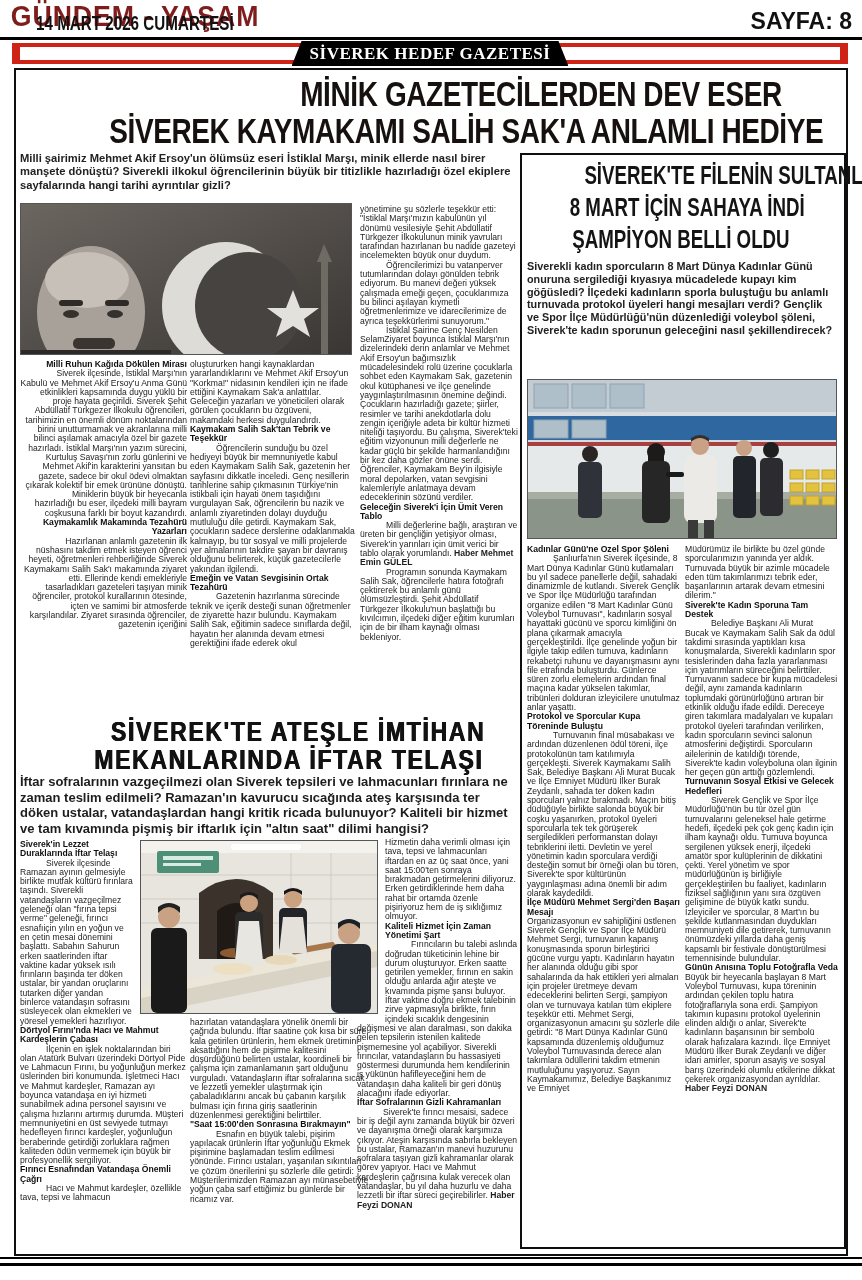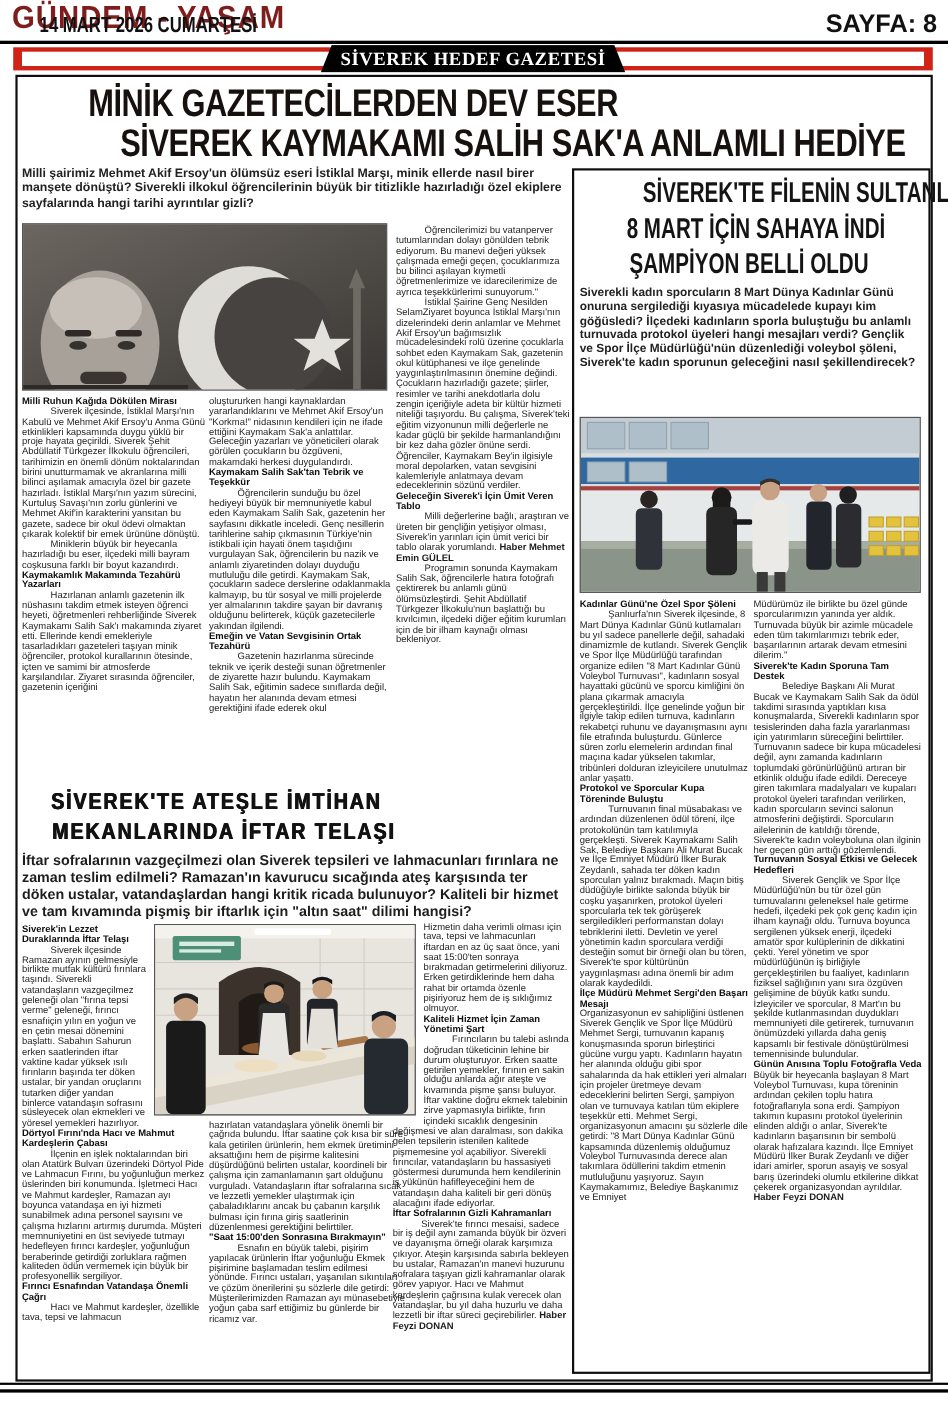--- a/index.html
+++ b/index.html
@@ -12,25 +12,25 @@
   .cxl{display:inline-block;white-space:nowrap;transform-origin:0 50%;}
   .rule{background:#000;}
   
   .ribbon{left:12px;top:43px;width:836px;height:21px;background:#cf2318;}
   .ribbon-strip{position:absolute;left:8px;right:8px;top:4px;bottom:4px;background:#ffffff;}
   .ribbon-label{position:absolute;left:50%;top:-2px;transform:translateX(-50%);height:25px;line-height:25px;background:#000000;color:#fff;font-family:"Liberation Serif","DejaVu Serif",serif;font-weight:bold;font-size:17px;letter-spacing:.5px;padding:0 18px;white-space:nowrap;clip-path:polygon(10px 0,calc(100% - 10px) 0,100% 100%,0 100%);}
   
   .main-box{left:14px;top:68px;width:830px;height:1184px;border:2px solid #0e0e0e;}
   .volley-box{left:520px;top:153px;width:322px;height:1092px;border:2px solid #0e0e0e;background:#fff;}
   
-  .h1line{left:20px;width:822px;text-align:left;font-weight:bold;font-size:35px;letter-spacing:-.5px;color:#16100e;}
+  .h1line{left:20px;width:822px;text-align:right;font-weight:bold;font-size:35px;letter-spacing:-.5px;color:#16100e;}
   .h1line .cx{transform:scaleX(.8);}
   .vh-line{left:524px;width:314px;text-align:center;font-weight:bold;font-size:26px;color:#141414;}
   .vh-line .cx{transform:scaleX(.72);}
-  .ih-line{left:20px;width:498px;text-align:left;font-weight:bold;font-size:21px;letter-spacing:2px;color:#121212;text-shadow:.5px 0 0 currentColor,-.5px 0 0 currentColor;}
+  .ih-line{left:20px;width:498px;text-align:right;font-weight:bold;font-size:27px;letter-spacing:2px;color:#121212;text-shadow:.5px 0 0 currentColor,-.5px 0 0 currentColor;}
   .ih-line .cx{transform:scaleX(.85);}
   
   .intro1{left:20px;top:152px;width:498px;font-size:11.2px;line-height:13.4px;font-weight:bold;color:#222;}
   .introV{left:527px;top:260px;width:310px;font-size:10.8px;line-height:12.8px;font-weight:bold;color:#222;}
   .introI{left:20px;top:774px;width:498px;font-size:13px;line-height:15.6px;font-weight:bold;color:#1d1d1d;}
   
   .colbody{font-size:8.6px;line-height:9.3px;color:#1d1d1d;overflow:hidden;}
   .colbody .bh{font-weight:bold;color:#0f0f0f;}
   .colbody .ind{text-indent:26px;}
   .photo{border:1px solid #555;box-sizing:border-box;background:#888;}
@@ -84,35 +84,36 @@
       <ellipse cx="66" cy="76" rx="42" ry="28" fill="#c7c0b8"></ellipse>
       <rect x="38" y="96" width="24" height="6" rx="3" fill="#2e2a27"></rect>
       <rect x="84" y="96" width="24" height="6" rx="3" fill="#2e2a27"></rect>
       <ellipse cx="50" cy="110" rx="8" ry="4" fill="#35312d"></ellipse>
       <ellipse cx="94" cy="110" rx="8" ry="4" fill="#35312d"></ellipse>
       <rect x="52" y="134" width="42" height="11" rx="5" fill="#3a3530"></rect>
       <rect x="0" y="146" width="150" height="4" fill="#2c2926"></rect>
     </svg>
   </div>
 
-  <div class="abs colbody" style="left:20px;top:360px;width:167px;height:356px;">
+  <div class="abs colbody" style="left:20px;top:360px;width:167px;height:356px;text-align:right;">
       <p class="bh">Milli Ruhun Kağıda Dökülen Mirası</p>
       <p class="bp ind">Siverek ilçesinde, İstiklal Marşı'nın Kabulü ve Mehmet Akif Ersoy'u Anma Günü etkinlikleri kapsamında duygu yüklü bir proje hayata geçirildi. Siverek Şehit Abdüllatif Türkgezer İlkokulu öğrencileri, tarihimizin en önemli dönüm noktalarından birini unutturmamak ve akranlarına milli bilinci aşılamak amacıyla özel bir gazete hazırladı. İstiklal Marşı'nın yazım sürecini, Kurtuluş Savaşı'nın zorlu günlerini ve Mehmet Akif'in karakterini yansıtan bu gazete, sadece bir okul ödevi olmaktan çıkarak kolektif bir emek ürününe dönüştü.</p>
       <p class="bp ind">Miniklerin büyük bir heyecanla hazırladığı bu eser, ilçedeki milli bayram coşkusuna farklı bir boyut kazandırdı.</p>
       <p class="bh">Kaymakamlık Makamında Tezahürü Yazarları</p>
       <p class="bp ind">Hazırlanan anlamlı gazetenin ilk nüshasını takdim etmek isteyen öğrenci heyeti, öğretmenleri rehberliğinde Siverek Kaymakamı Salih Sak'ı makamında ziyaret etti. Ellerinde kendi emekleriyle tasarladıkları gazeteleri taşıyan minik öğrenciler, protokol kurallarının ötesinde, içten ve samimi bir atmosferde karşılandılar. Ziyaret sırasında öğrenciler, gazetenin içeriğini</p>
     </div>
   <div class="abs colbody" style="left:190px;top:360px;width:167px;height:356px;">
       <p class="bp">oluştururken hangi kaynaklardan yararlandıklarını ve Mehmet Akif Ersoy'un "Korkma!" nidasının kendileri için ne ifade ettiğini Kaymakam Sak'a anlattılar. Geleceğin yazarları ve yöneticileri olarak görülen çocukların bu özgüveni, makamdaki herkesi duygulandırdı.</p>
       <p class="bh">Kaymakam Salih Sak'tan Tebrik ve Teşekkür</p>
       <p class="bp ind">Öğrencilerin sunduğu bu özel hediyeyi büyük bir memnuniyetle kabul eden Kaymakam Salih Sak, gazetenin her sayfasını dikkatle inceledi. Genç nesillerin tarihlerine sahip çıkmasının Türkiye'nin istikbali için hayati önem taşıdığını vurgulayan Sak, öğrencilerin bu nazik ve anlamlı ziyaretinden dolayı duyduğu mutluluğu dile getirdi. Kaymakam Sak, çocukların sadece derslerine odaklanmakla kalmayıp, bu tür sosyal ve milli projelerde yer almalarının takdire şayan bir davranış olduğunu belirterek, küçük gazetecilerle yakından ilgilendi.</p>
       <p class="bh">Emeğin ve Vatan Sevgisinin Ortak Tezahürü</p>
       <p class="bp ind">Gazetenin hazırlanma sürecinde teknik ve içerik desteği sunan öğretmenler de ziyarette hazır bulundu. Kaymakam Salih Sak, eğitimin sadece sınıflarda değil, hayatın her alanında devam etmesi gerektiğini ifade ederek okul</p>
     </div>
   <div class="abs colbody" style="left:360px;top:205px;width:158px;height:511px;">
+      <p class="bp">yönetimine şu sözlerle teşekkür etti: "İstiklal Marşı'mızın kabulünün yıl dönümü vesilesiyle Şehit Abdüllatif Türkgezer İlkokulunun minik yavruları tarafından hazırlanan bu nadide gazeteyi incelemekten büyük onur duydum.</p>
       <p class="bp ind">Öğrencilerimizi bu vatanperver tutumlarından dolayı gönülden tebrik ediyorum. Bu manevi değeri yüksek çalışmada emeği geçen, çocuklarımıza bu bilinci aşılayan kıymetli öğretmenlerimize ve idarecilerimize de ayrıca teşekkürlerimi sunuyorum."</p>
       <p class="bp ind">İstiklal Şairine Genç Nesilden SelamZiyaret boyunca İstiklal Marşı'nın dizelerindeki derin anlamlar ve Mehmet Akif Ersoy'un bağımsızlık mücadelesindeki rolü üzerine çocuklarla sohbet eden Kaymakam Sak, gazetenin okul kütüphanesi ve ilçe genelinde yaygınlaştırılmasının önemine değindi. Çocukların hazırladığı gazete; şiirler, resimler ve tarihi anekdotlarla dolu zengin içeriğiyle adeta bir kültür hizmeti niteliği taşıyordu. Bu çalışma, Siverek'teki eğitim vizyonunun milli değerlerle ne kadar güçlü bir şekilde harmanlandığını bir kez daha gözler önüne serdi. Öğrenciler, Kaymakam Bey'in ilgisiyle moral depolarken, vatan sevgisini kalemleriyle anlatmaya devam edeceklerinin sözünü verdiler.</p>
       <p class="bh">Geleceğin Siverek'i İçin Ümit Veren Tablo</p>
       <p class="bp ind">Milli değerlerine bağlı, araştıran ve üreten bir gençliğin yetişiyor olması, Siverek'in yarınları için ümit verici bir tablo olarak yorumlandı.<b> Haber Mehmet Emin GÜLEL</b></p>
       <p class="bp ind">Programın sonunda Kaymakam Salih Sak, öğrencilerle hatıra fotoğrafı çektirerek bu anlamlı günü ölümsüzleştirdi. Şehit Abdüllatif Türkgezer İlkokulu'nun başlattığı bu kıvılcımın, ilçedeki diğer eğitim kurumları için de bir ilham kaynağı olması bekleniyor.</p>
     </div>
 
   <div class="abs ih-line" style="top:717px;">
     <span class="cx">SİVEREK'TE ATEŞLE İMTİHAN</span>
   </div>

